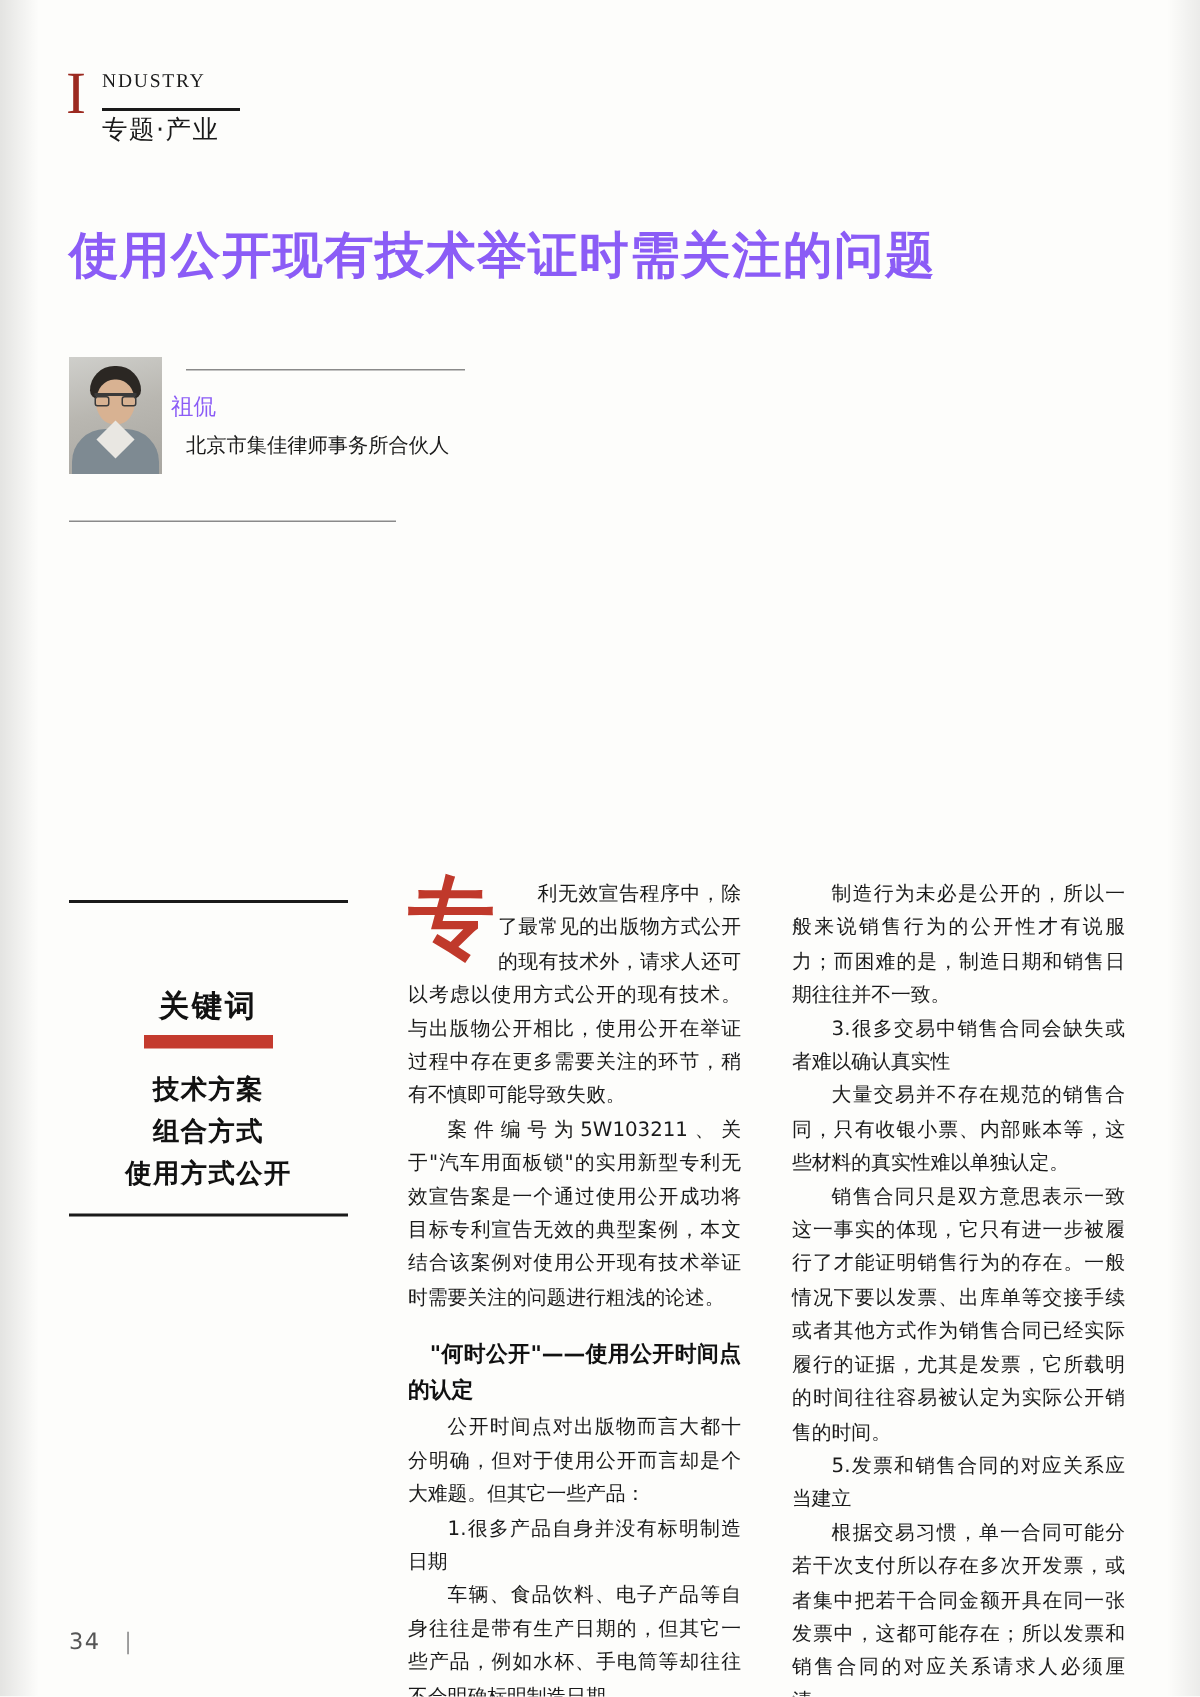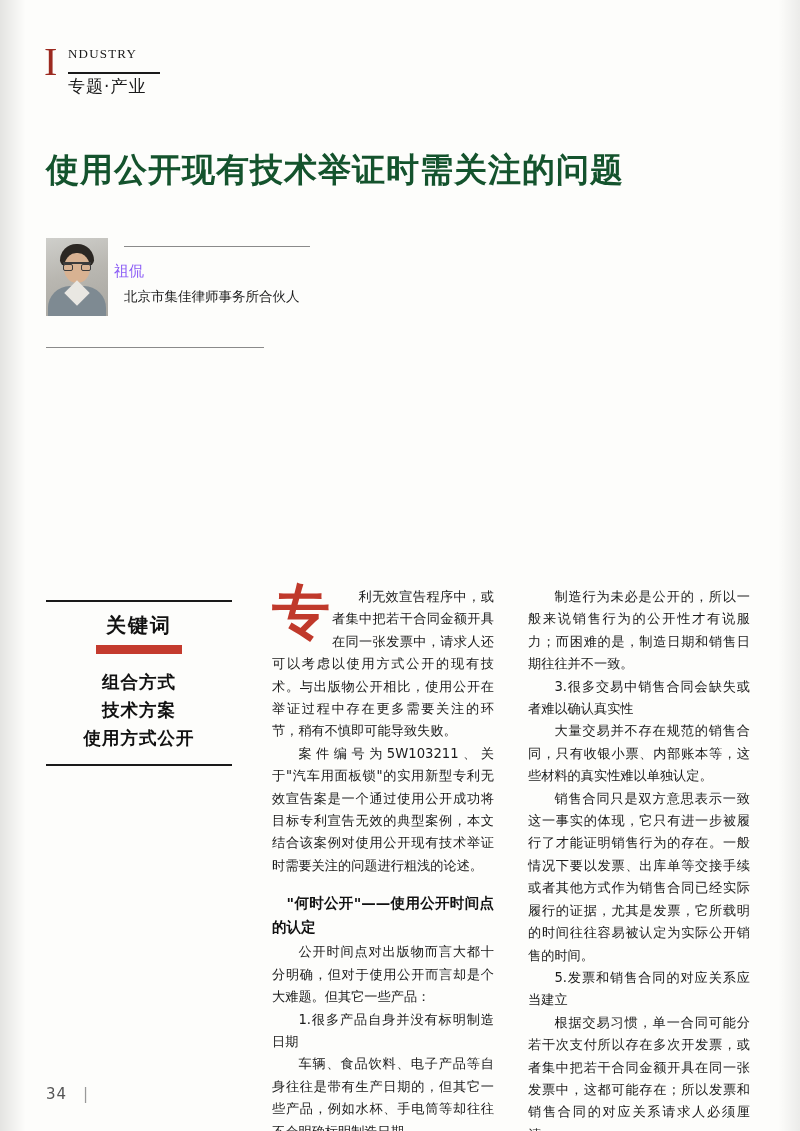--- a/index.html
+++ b/index.html
@@ -87,21 +87,21 @@
   
   .article-title {
     position: absolute;
     left: 46px;
     top: 148px;
     width: 710px;
     font-family: Liberation Mono, monospace;
     font-weight: bold;
     font-size: 33px;
     letter-spacing: 1px;
-    color: #14532d;
+    color: #8b5cf6;
   }
 
   
   .author-block {
     position: absolute;
     left: 46px;
     top: 238px;
     width: 290px;
     height: 110px;
   }
@@ -211,20 +211,21 @@
   }
   .kw-title {
     font-family: "DejaVu Sans", sans-serif;
     font-weight: bold;
     font-size: 20px;
     letter-spacing: 2px;
     color: #111;
     position: relative;
     display: inline-block;
     padding: 0 4px;
+    margin-top: 45px;
   }
   .kw-underline {
     width: 86px;
     height: 9px;
     background: #c43b2e;
     margin: 6px auto 14px auto;
   }
   .kw-item {
     font-family: "DejaVu Sans", sans-serif;
     font-weight: bold;
@@ -330,30 +331,30 @@
     <div class="author-line-top"></div>
     <div class="author-name">祖侃</div>
     <div class="author-affil">北京市集佳律师事务所合伙人</div>
   </div>
   <div class="author-line-bottom"></div>
 
   <div class="keywords">
     <div class="kw-rule-top"></div>
     <div class="kw-title">关键词</div>
     <div class="kw-underline"></div>
+    <div class="kw-item">技术方案</div>
     <div class="kw-item">组合方式</div>
-    <div class="kw-item">技术方案</div>
     <div class="kw-item">使用方式公开</div>
     <div class="kw-rule-bottom"></div>
   </div>
 
   <div class="col col-mid">
     <div class="dropcap-wrap">
       <span class="dropcap">专</span>
-      <p class="dropcap-para"><span class="lead-pad"></span><span>利无效宣告程序中，或者集中把若干合同金额开具在同一张发票中，请求人还可以考虑以使用方式公开的现有技术。与出版物公开相比，使用公开在举证过程中存在更多需要关注的环节，稍有不慎即可能导致失败。</span></p>
+      <p class="dropcap-para"><span class="lead-pad"></span><span>利无效宣告程序中，除了最常见的出版物方式公开的现有技术外，请求人还可以考虑以使用方式公开的现有技术。与出版物公开相比，使用公开在举证过程中存在更多需要关注的环节，稍有不慎即可能导致失败。</span></p>
     </div>
     <p>案件编号为5W103211、关于"汽车用面板锁"的实用新型专利无效宣告案是一个通过使用公开成功将目标专利宣告无效的典型案例，本文结合该案例对使用公开现有技术举证时需要关注的问题进行粗浅的论述。</p>
     <h3>"何时公开"——使用公开时间点的认定</h3>
     <p>公开时间点对出版物而言大都十分明确，但对于使用公开而言却是个大难题。但其它一些产品：</p>
     <p>1.很多产品自身并没有标明制造日期</p>
     <p>车辆、食品饮料、电子产品等自身往往是带有生产日期的，但其它一些产品，例如水杯、手电筒等却往往不会明确标明制造日期。</p>
 
   </div>
 
   <div class="col col-right">

